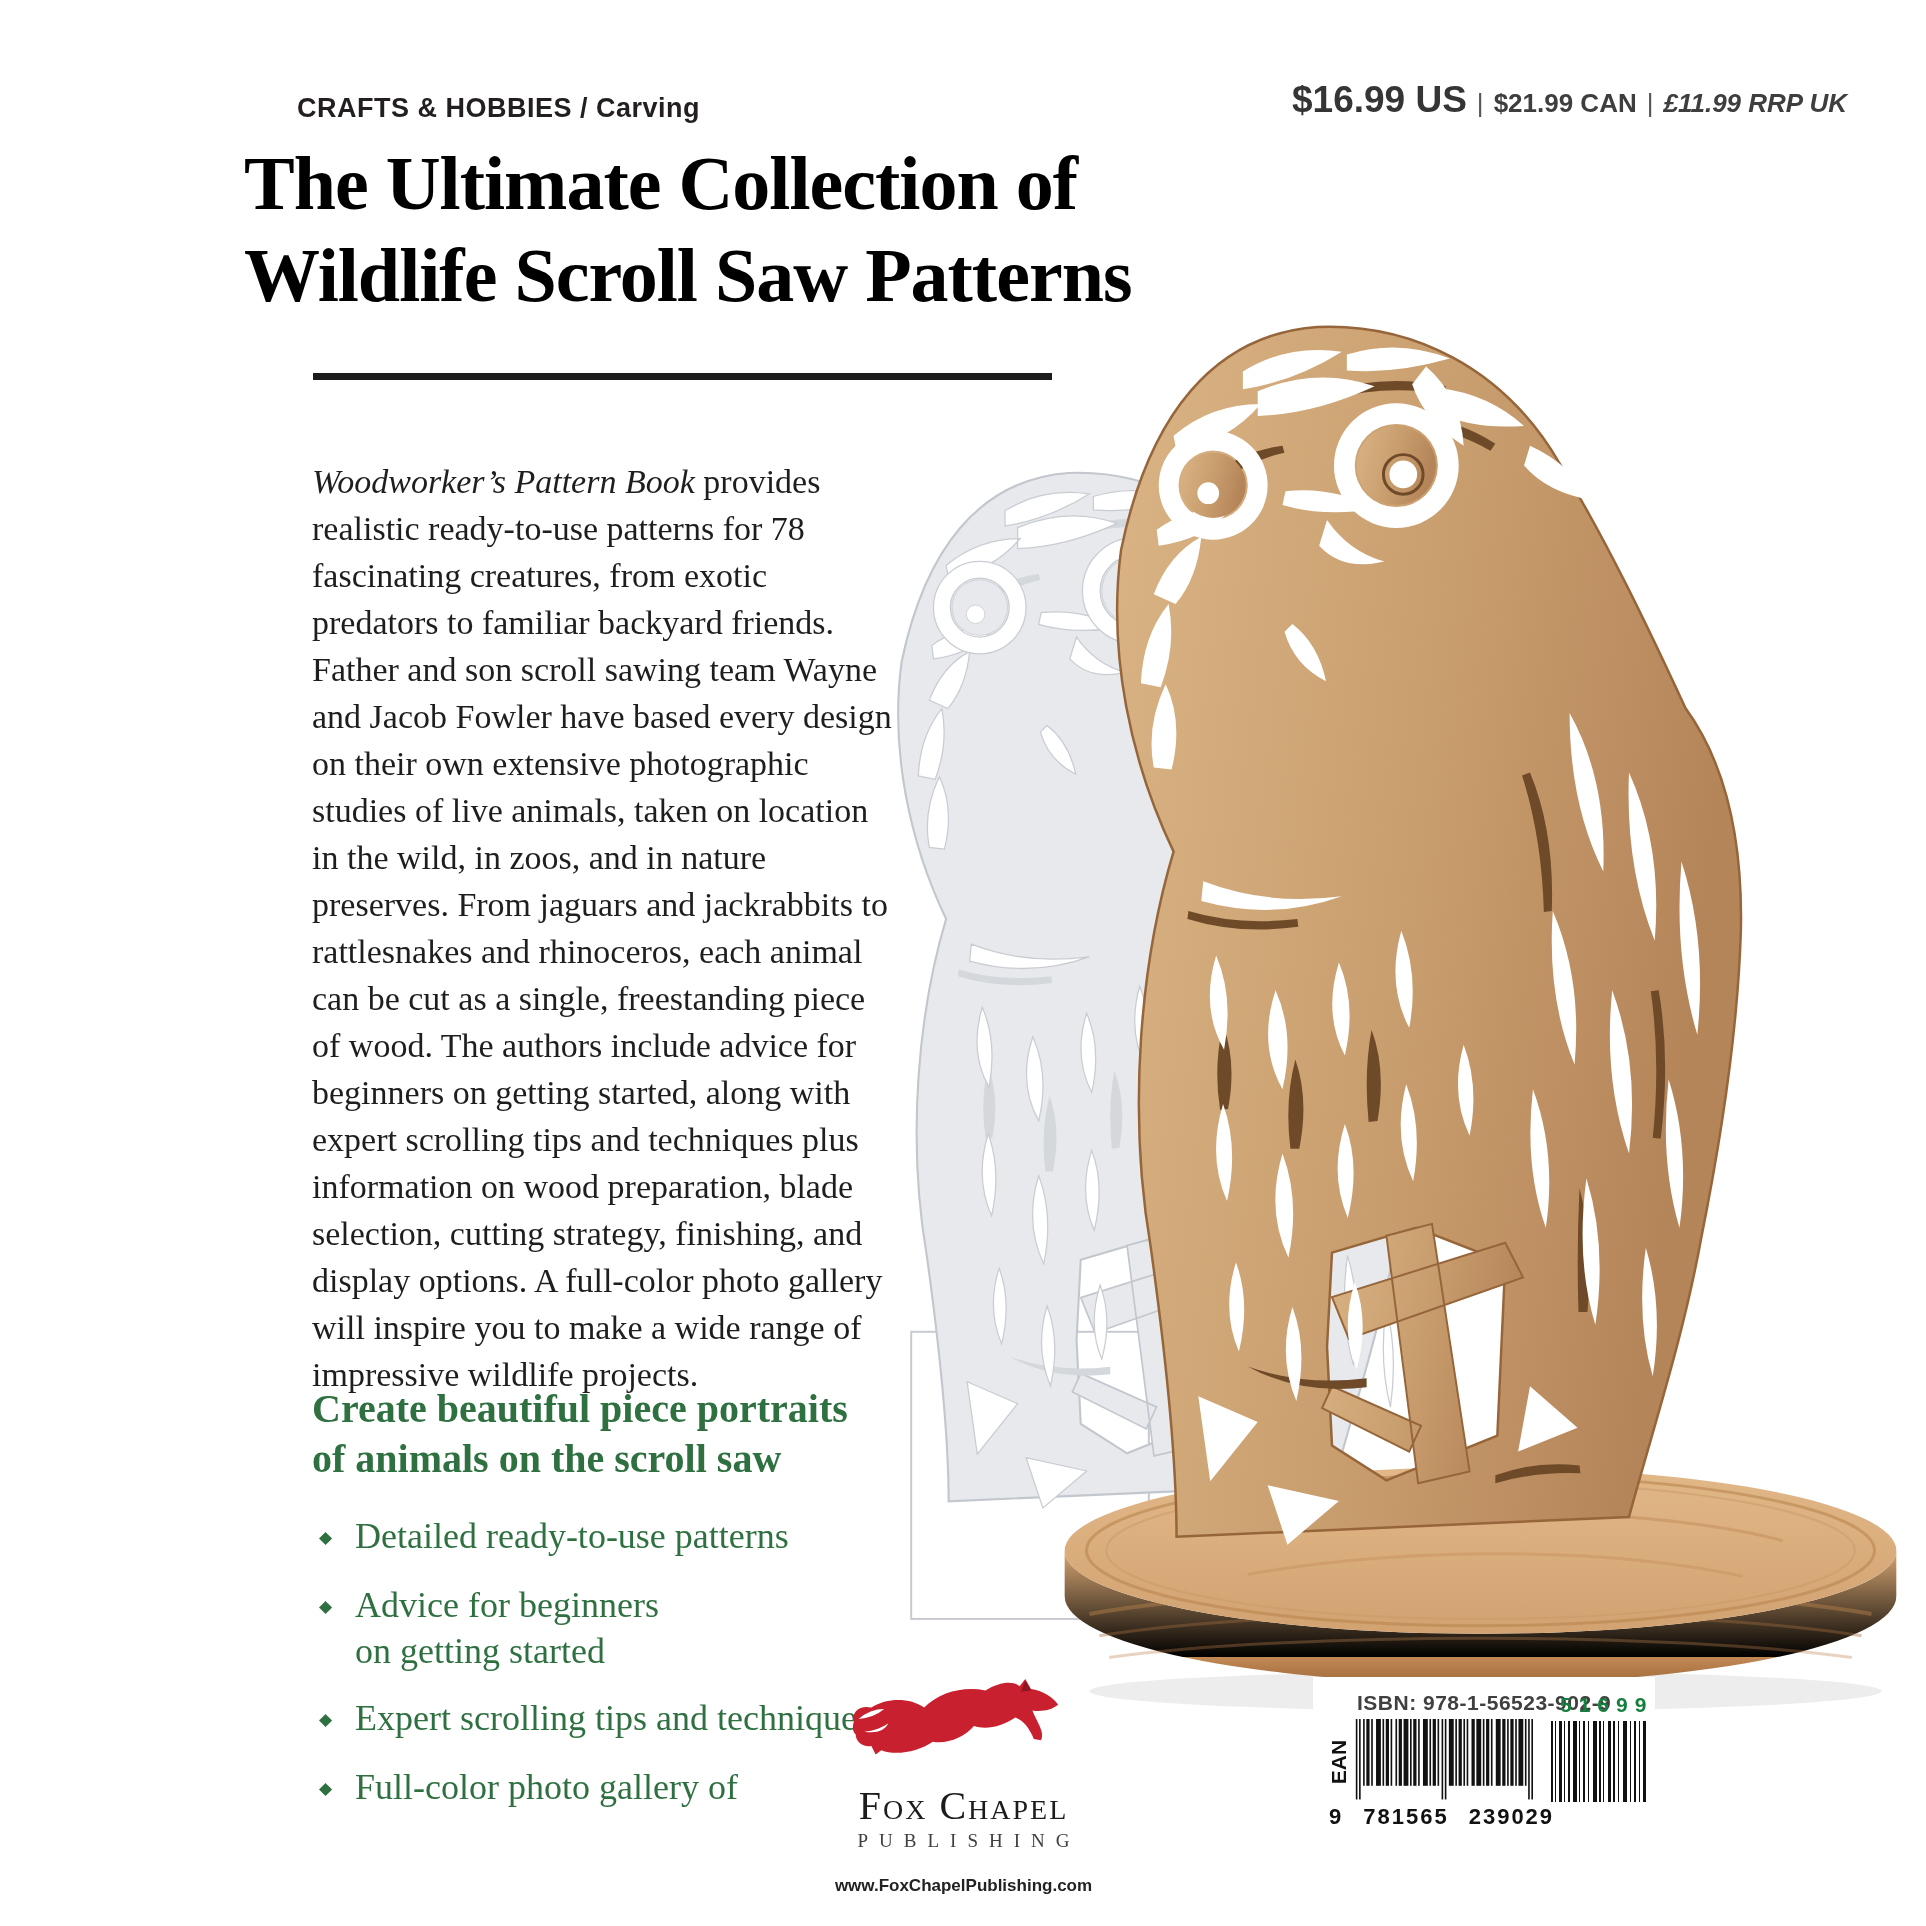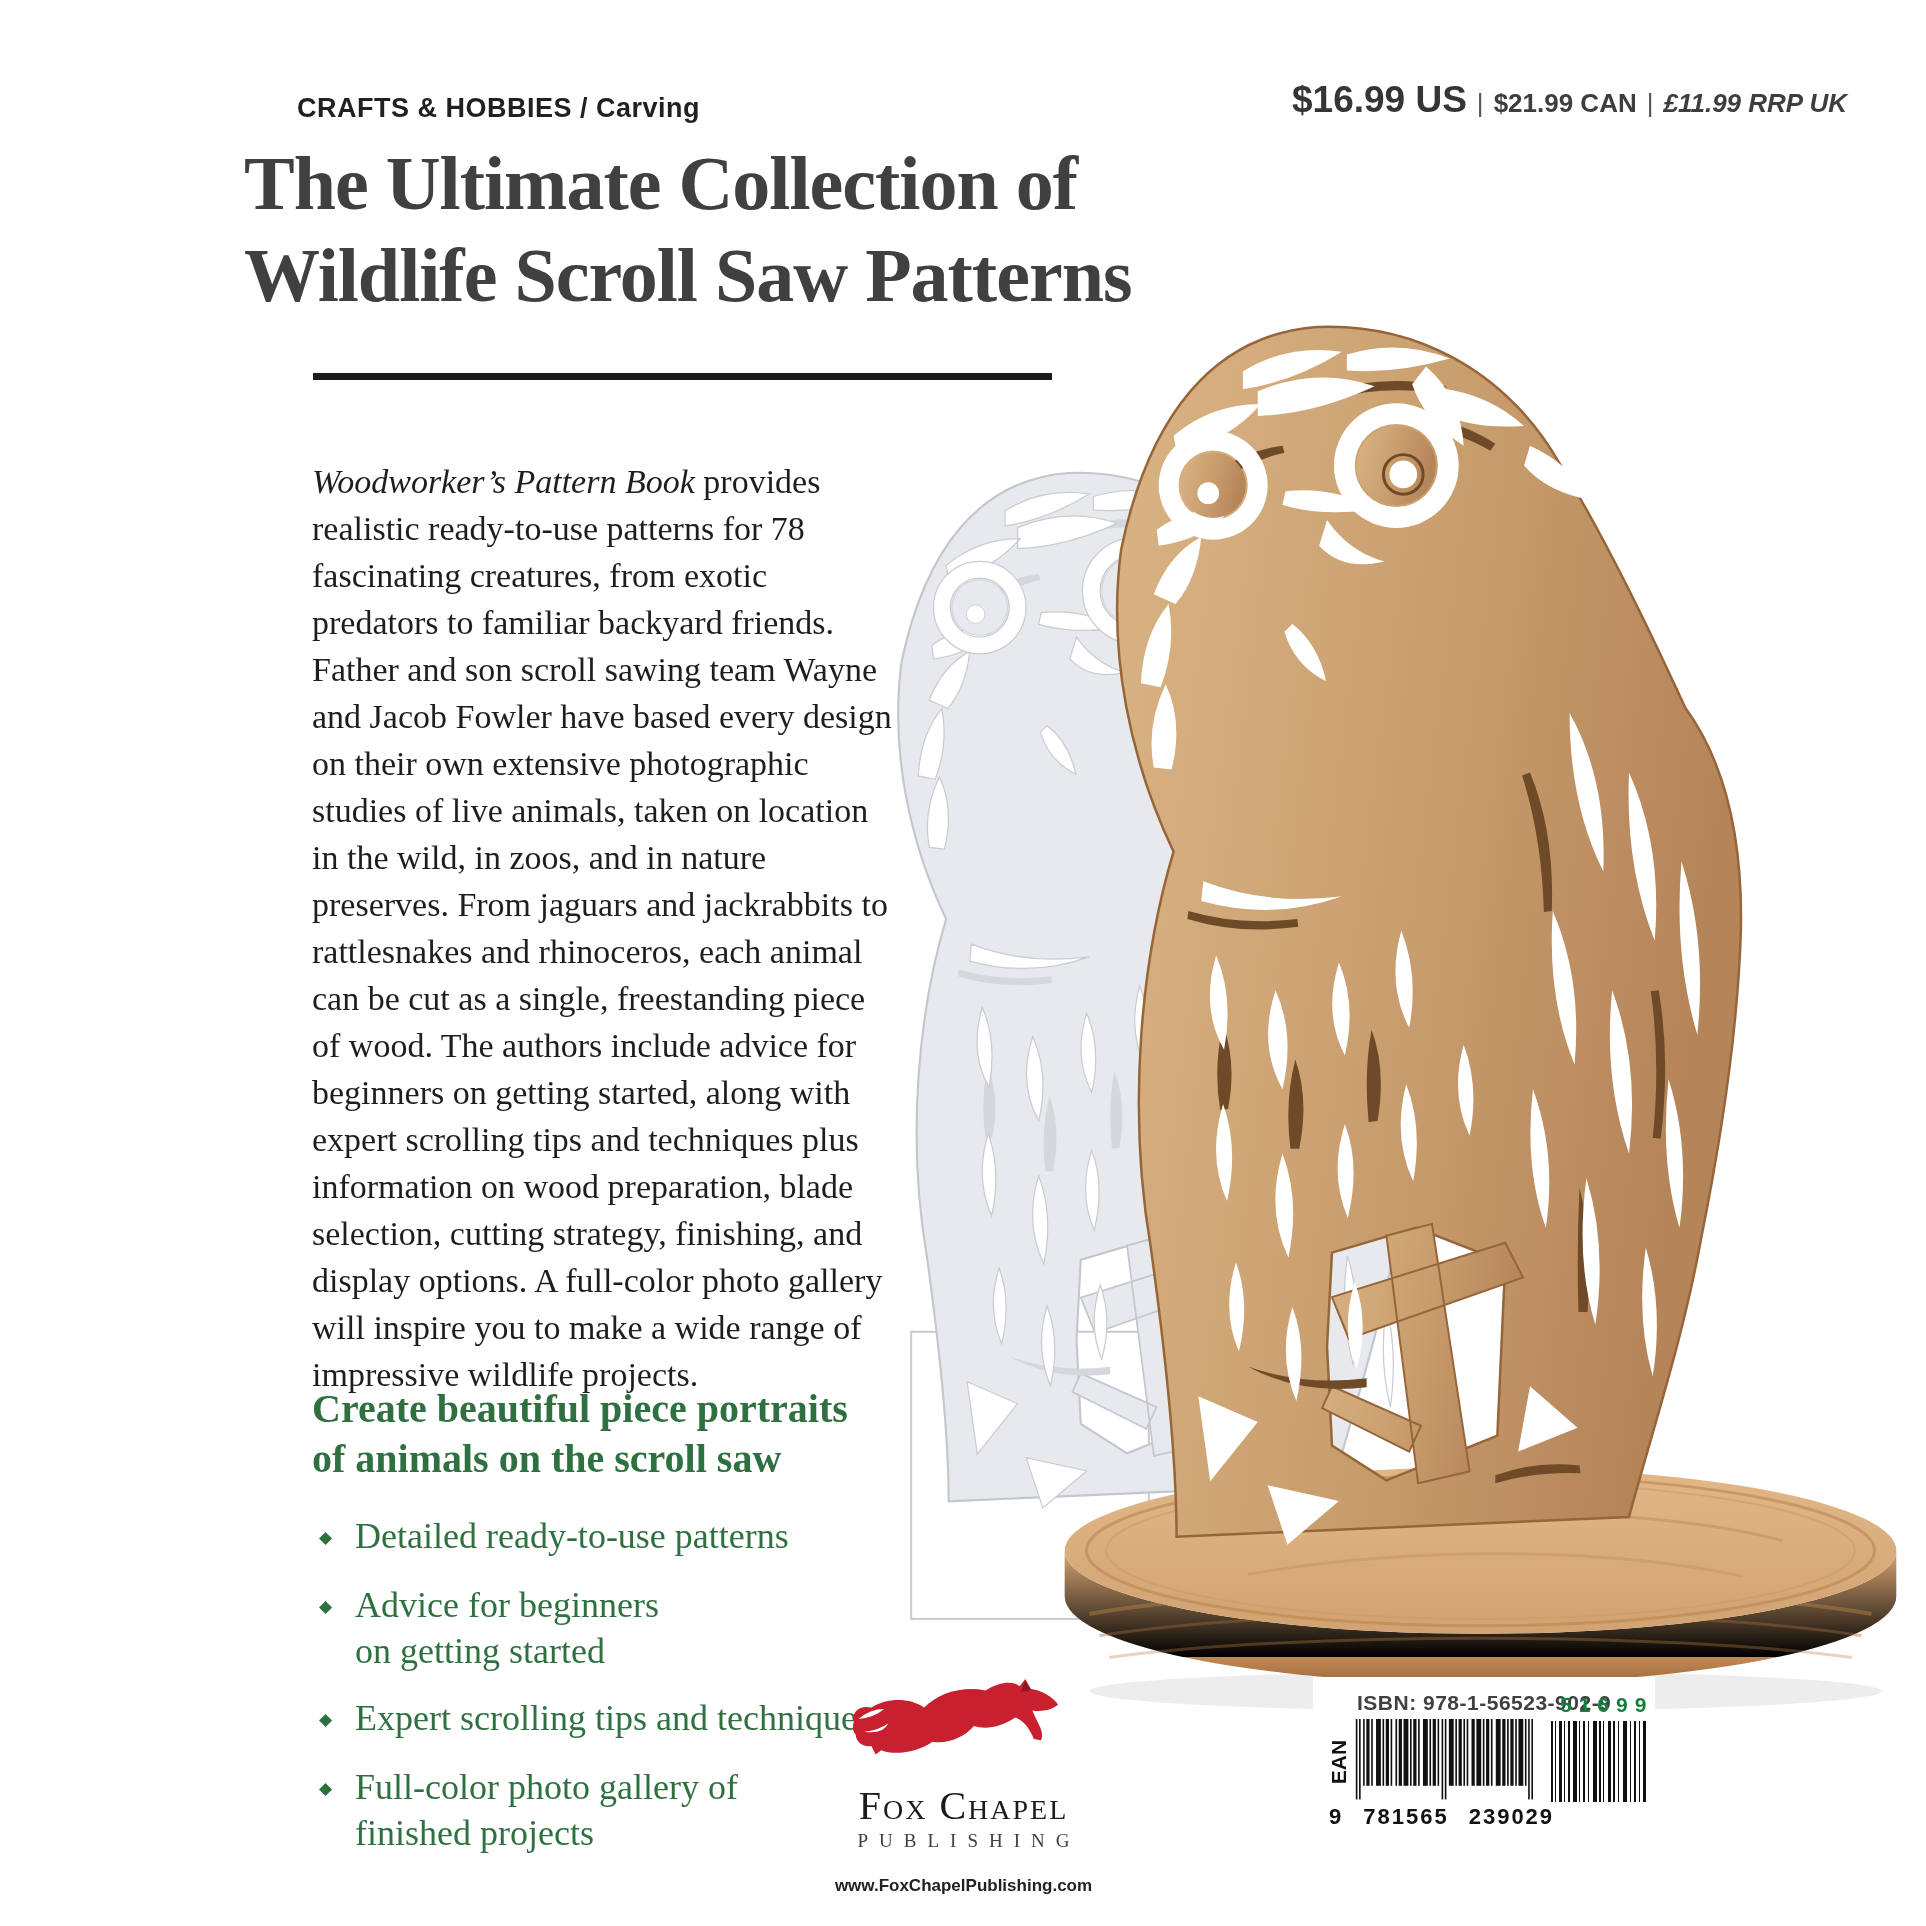--- a/index.html
+++ b/index.html
@@ -18,21 +18,21 @@
     font-family:"Liberation Sans","DejaVu Sans",sans-serif;color:#3a3a3a;
     display:flex;align-items:baseline;
   }
   .price .us{font-size:37px;font-weight:bold;color:#353535;}
   .price .sep{font-size:26px;margin:0 10px;color:#555;}
   .price .small{font-size:26px;font-weight:bold;color:#3e3e3e;}
   .price .uk{font-style:italic;}
   
   .title{
     position:absolute;left:244px;top:137px;width:1089px;
-    font-size:76px;line-height:92px;font-weight:bold;color:#404040;letter-spacing:-1px;
+    font-size:76px;line-height:92px;font-weight:bold;color:#000000;letter-spacing:-1px;
   }
   .rule{position:absolute;left:313px;top:373px;width:739px;height:7px;background:#1c1c1c;}
   
   .desc{
     position:absolute;left:312px;top:424px;width:582px;
     font-size:34px;line-height:47px;color:#1e1e1e;
   }
   .desc .lead{font-style:italic;}
   
   .subhead{
@@ -184,21 +184,21 @@
     <div class="bullet">
       <span class="dia">◆</span>
       <span class="bt"><span>Advice for beginners</span><span class="l2">on getting started</span></span>
     </div>
     <div class="bullet">
       <span class="dia">◆</span>
       <span class="bt"><span>Expert scrolling tips and techniques</span><span class="l2"></span></span>
     </div>
     <div class="bullet">
       <span class="dia">◆</span>
-      <span class="bt"><span>Full-color photo gallery of</span><span class="l2">finished projects</span></span>
+      <span class="bt"><span>Full-color photo gallery of</span></span>
     </div>
   </div>
 
   <div class="publisher">
     <svg class="foxsvg" width="228" height="95" viewBox="0 0 320 130">
       <path fill="#c8202f" d="M6,62 C2,50 14,40 30,44 C52,30 84,30 104,44 C126,22 160,14 190,20 C210,8 228,6 238,14 L246,4 L254,18 C270,20 286,30 292,40 C282,48 268,50 256,48 C262,64 274,78 268,90 L258,88 C252,74 244,62 232,58 C214,70 192,76 174,70 C160,86 136,96 116,92 C96,106 64,112 44,104 L36,110 L30,98 C18,100 8,92 8,82 C2,76 4,68 6,62 Z"></path>
       <path fill="#8e1722" d="M246,6 l8,14 l-14,2 z"></path>
       <path fill="#ffffff" d="M12,60 q16,-14 36,-14 q-14,12 -36,14 z M20,78 q20,-2 34,-12 q-8,16 -34,12 z"></path>
     </svg>
     <div class="pub-name">Fox Chapel</div>

